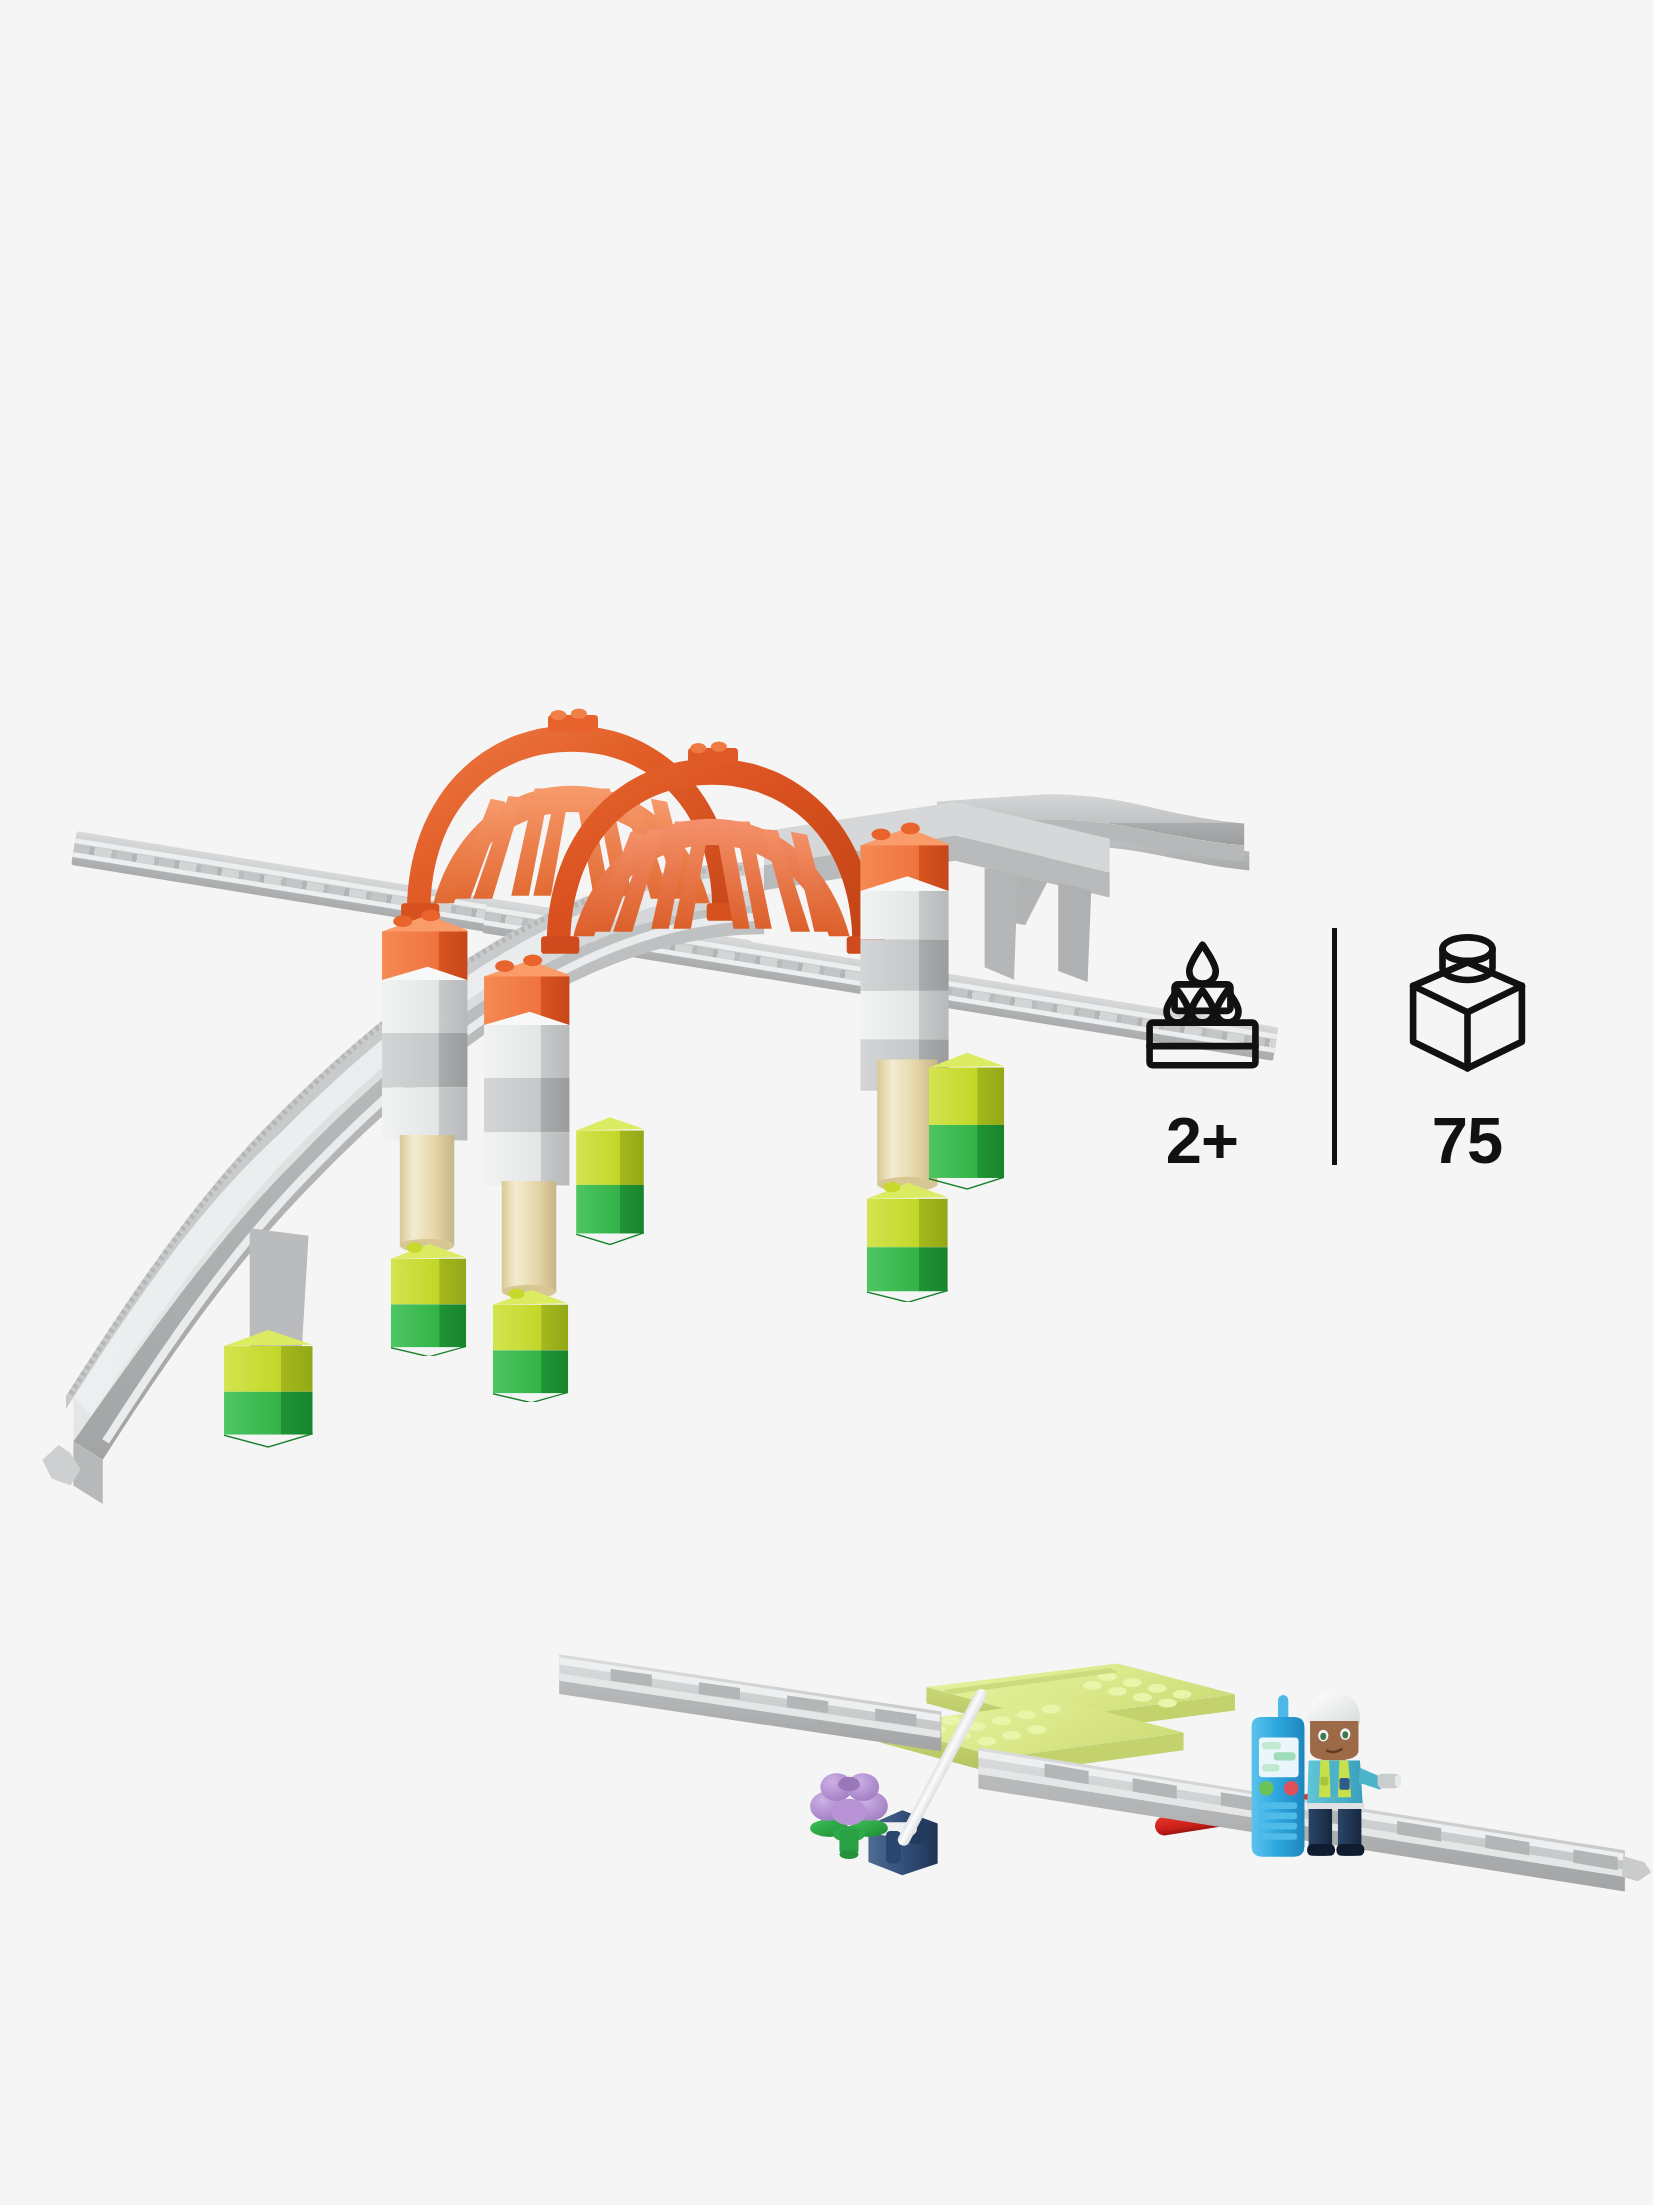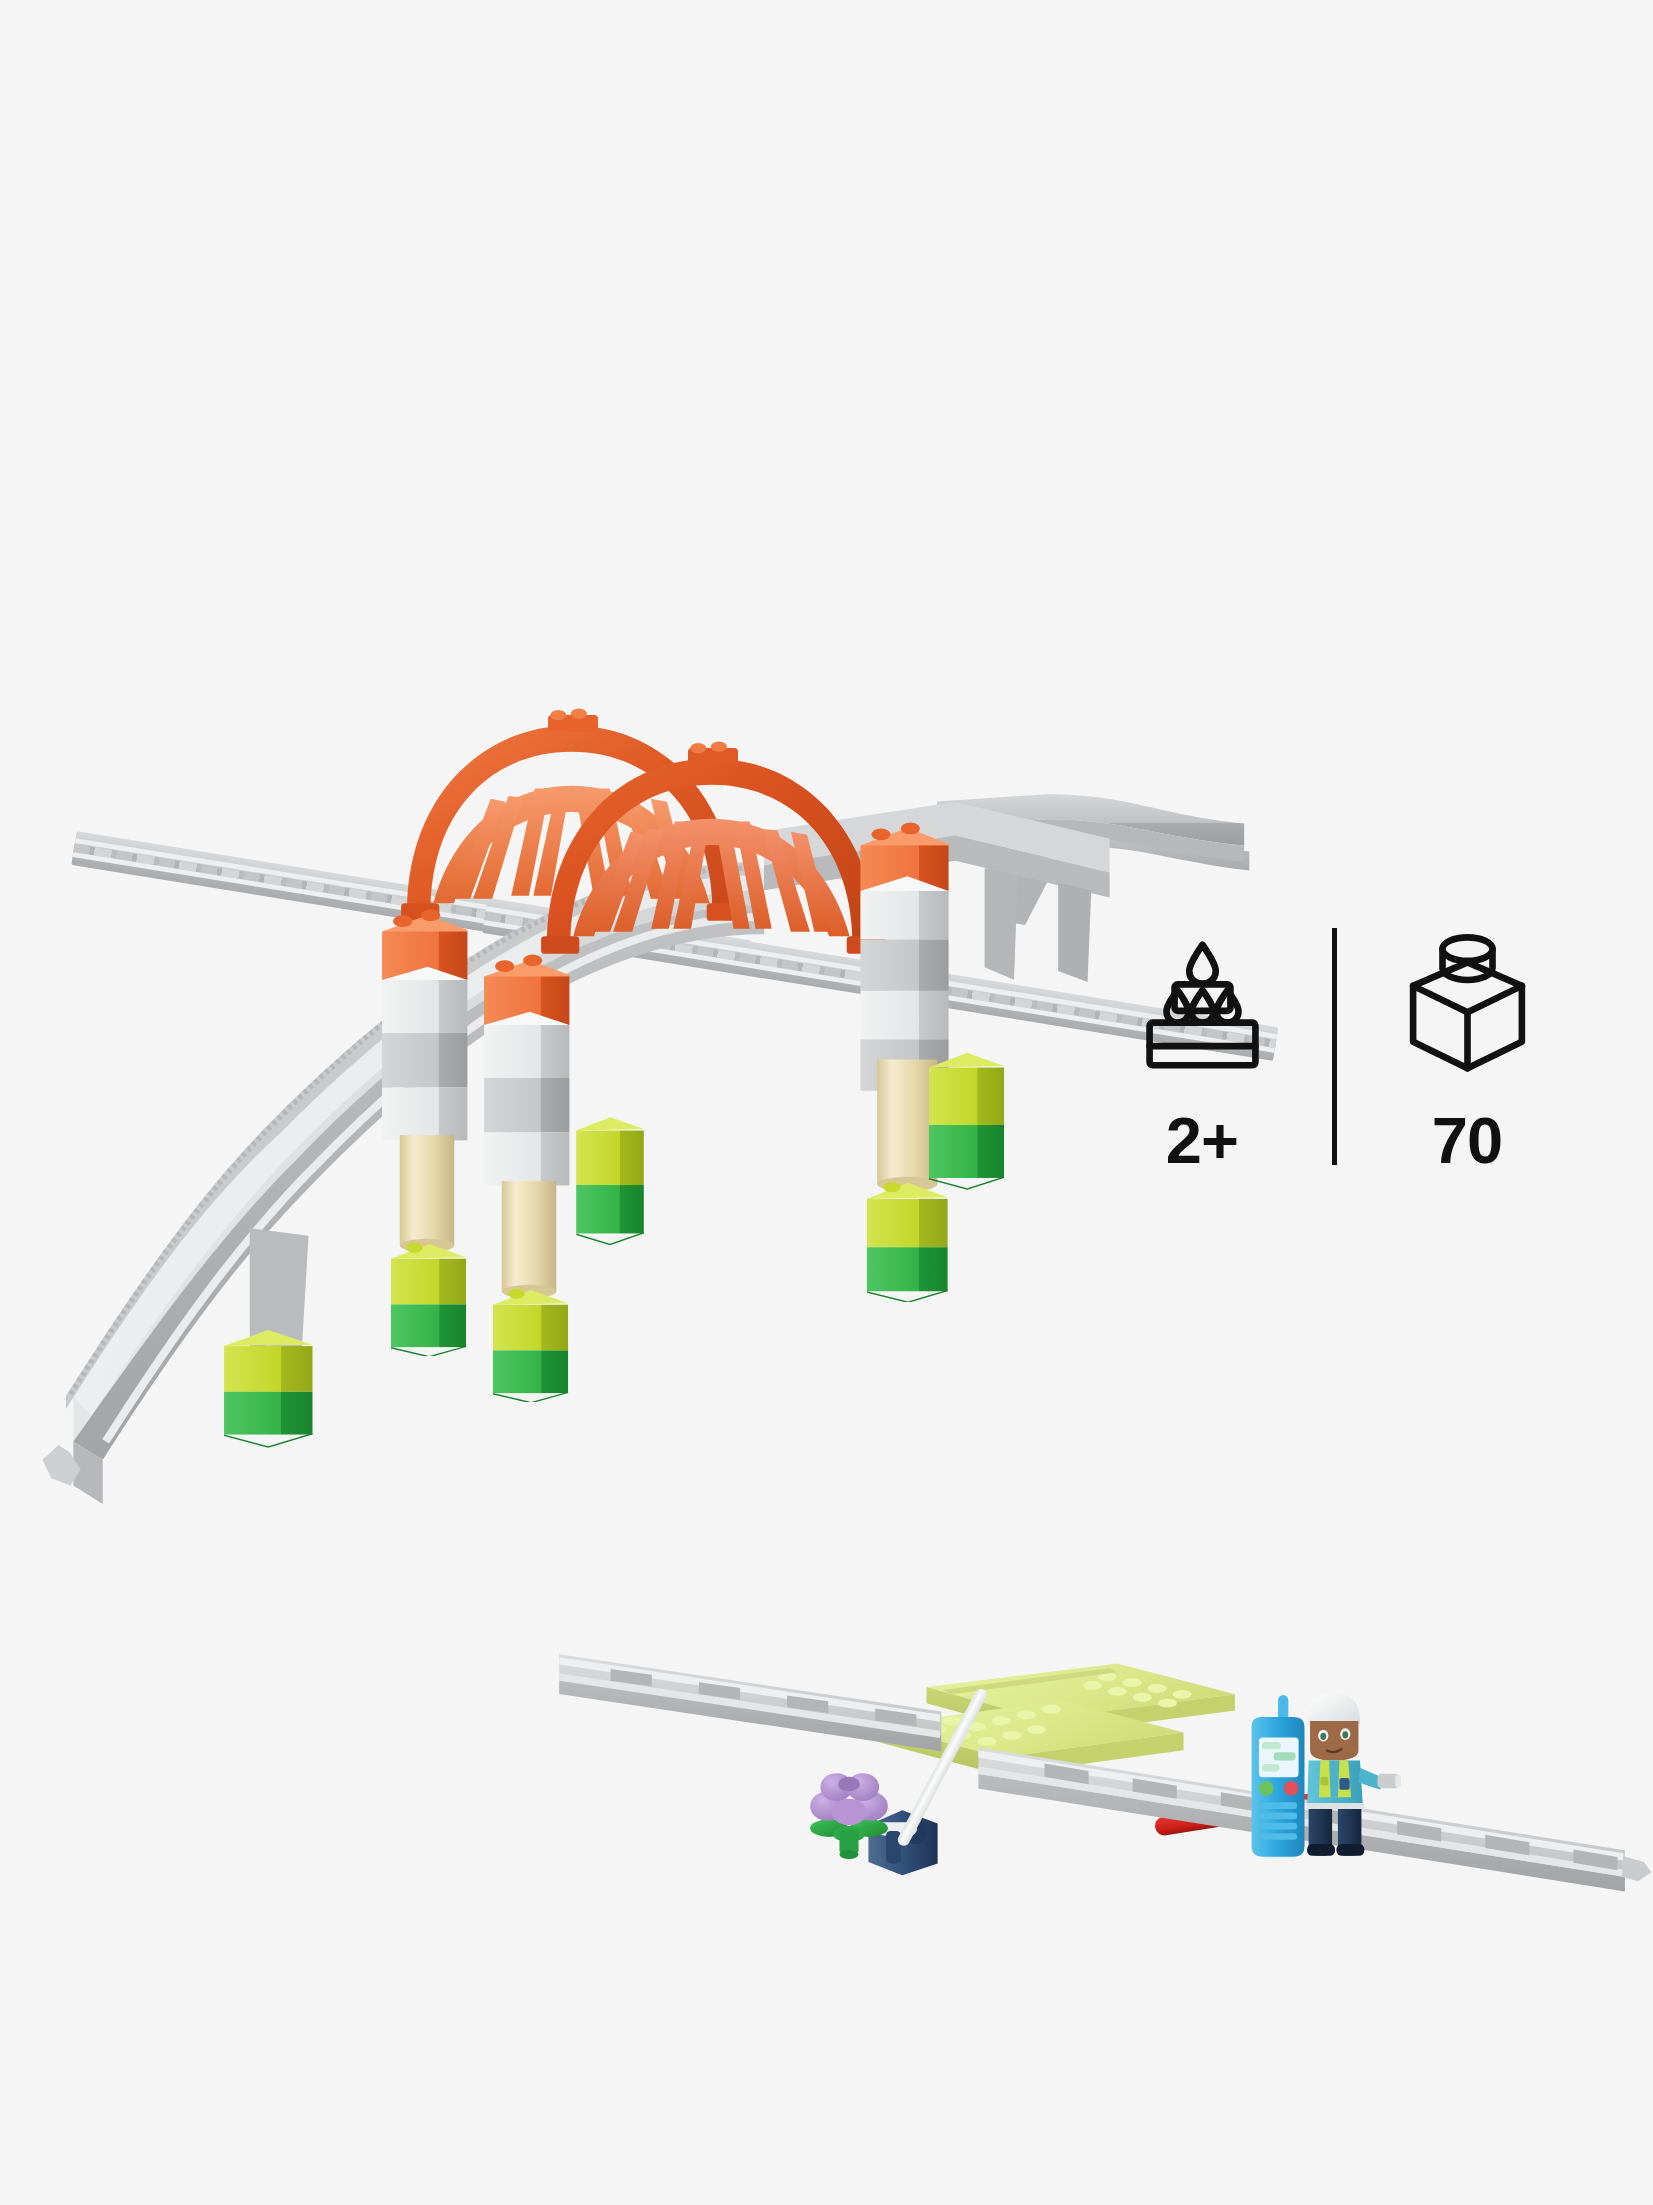--- a/index.html
+++ b/index.html
@@ -658,17 +658,17 @@
           <path d="M66 26 L66 52 C66 61 81 68 100 68 C119 68 134 61 134 52 L134 26"></path>
 
           <path d="M100 44 L26 76 L100 112 L174 76 Z"></path>
 
           <path d="M26 76 L26 152 L100 188 L100 112"></path>
 
           <path d="M174 76 L174 152 L100 188"></path>
         </g>
       </svg>
     </div>
-    <div class="badge-value">70</div>
+    <div class="badge-value">75</div>
   </div>
 
 </div>
 
 
 </body></html>

